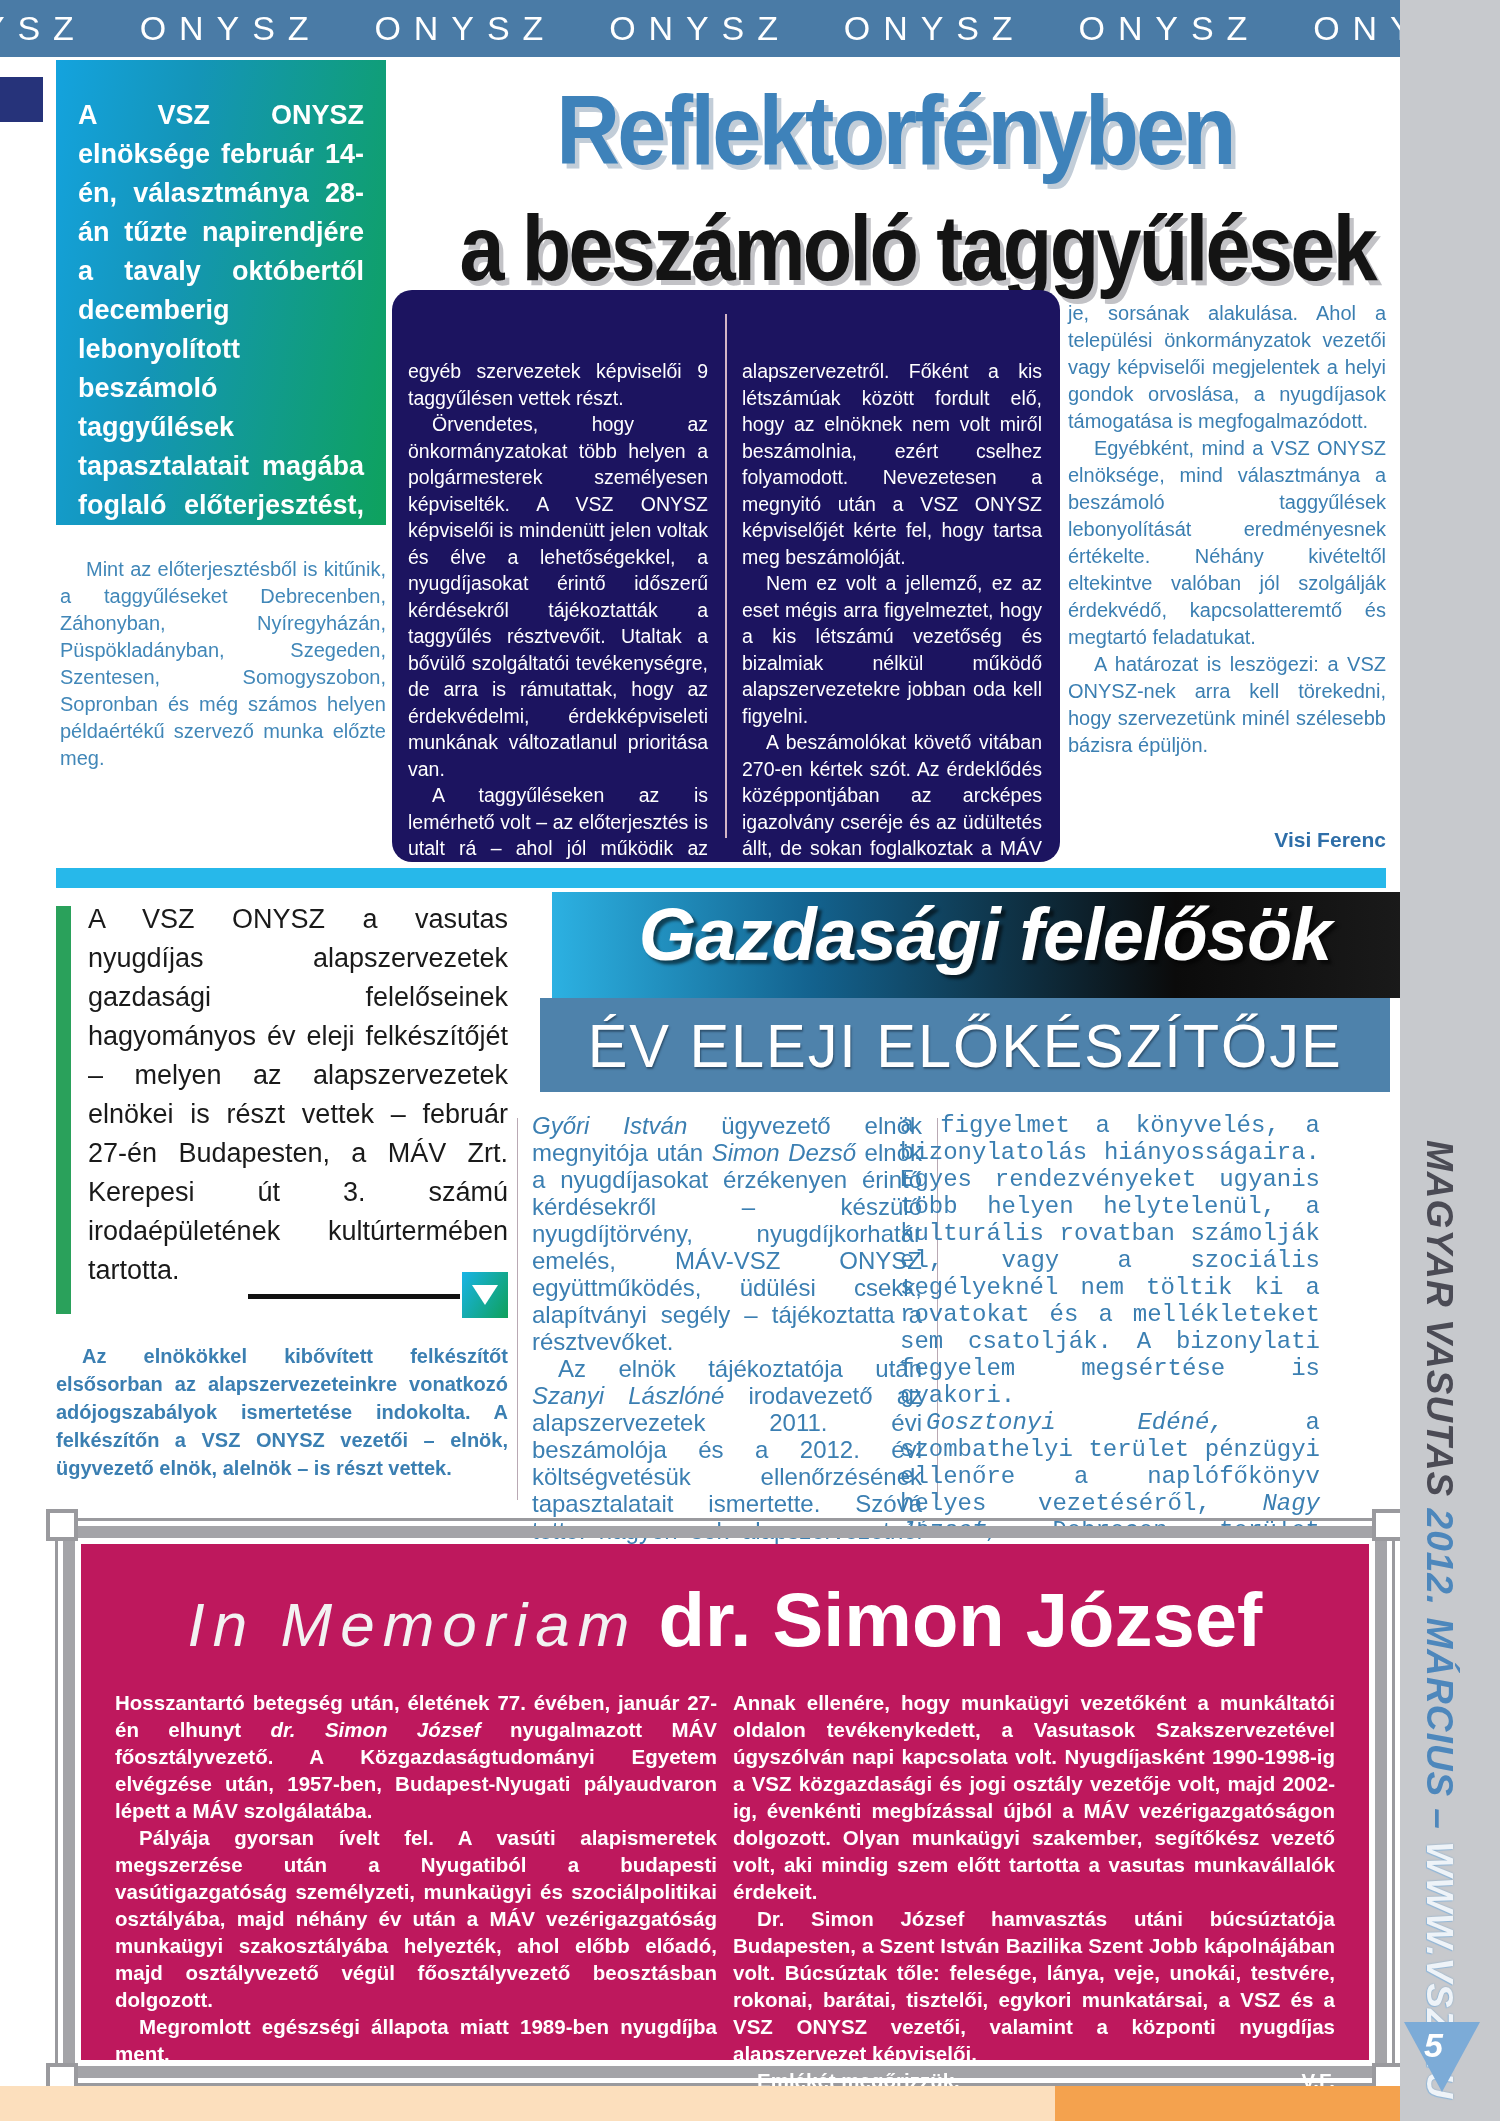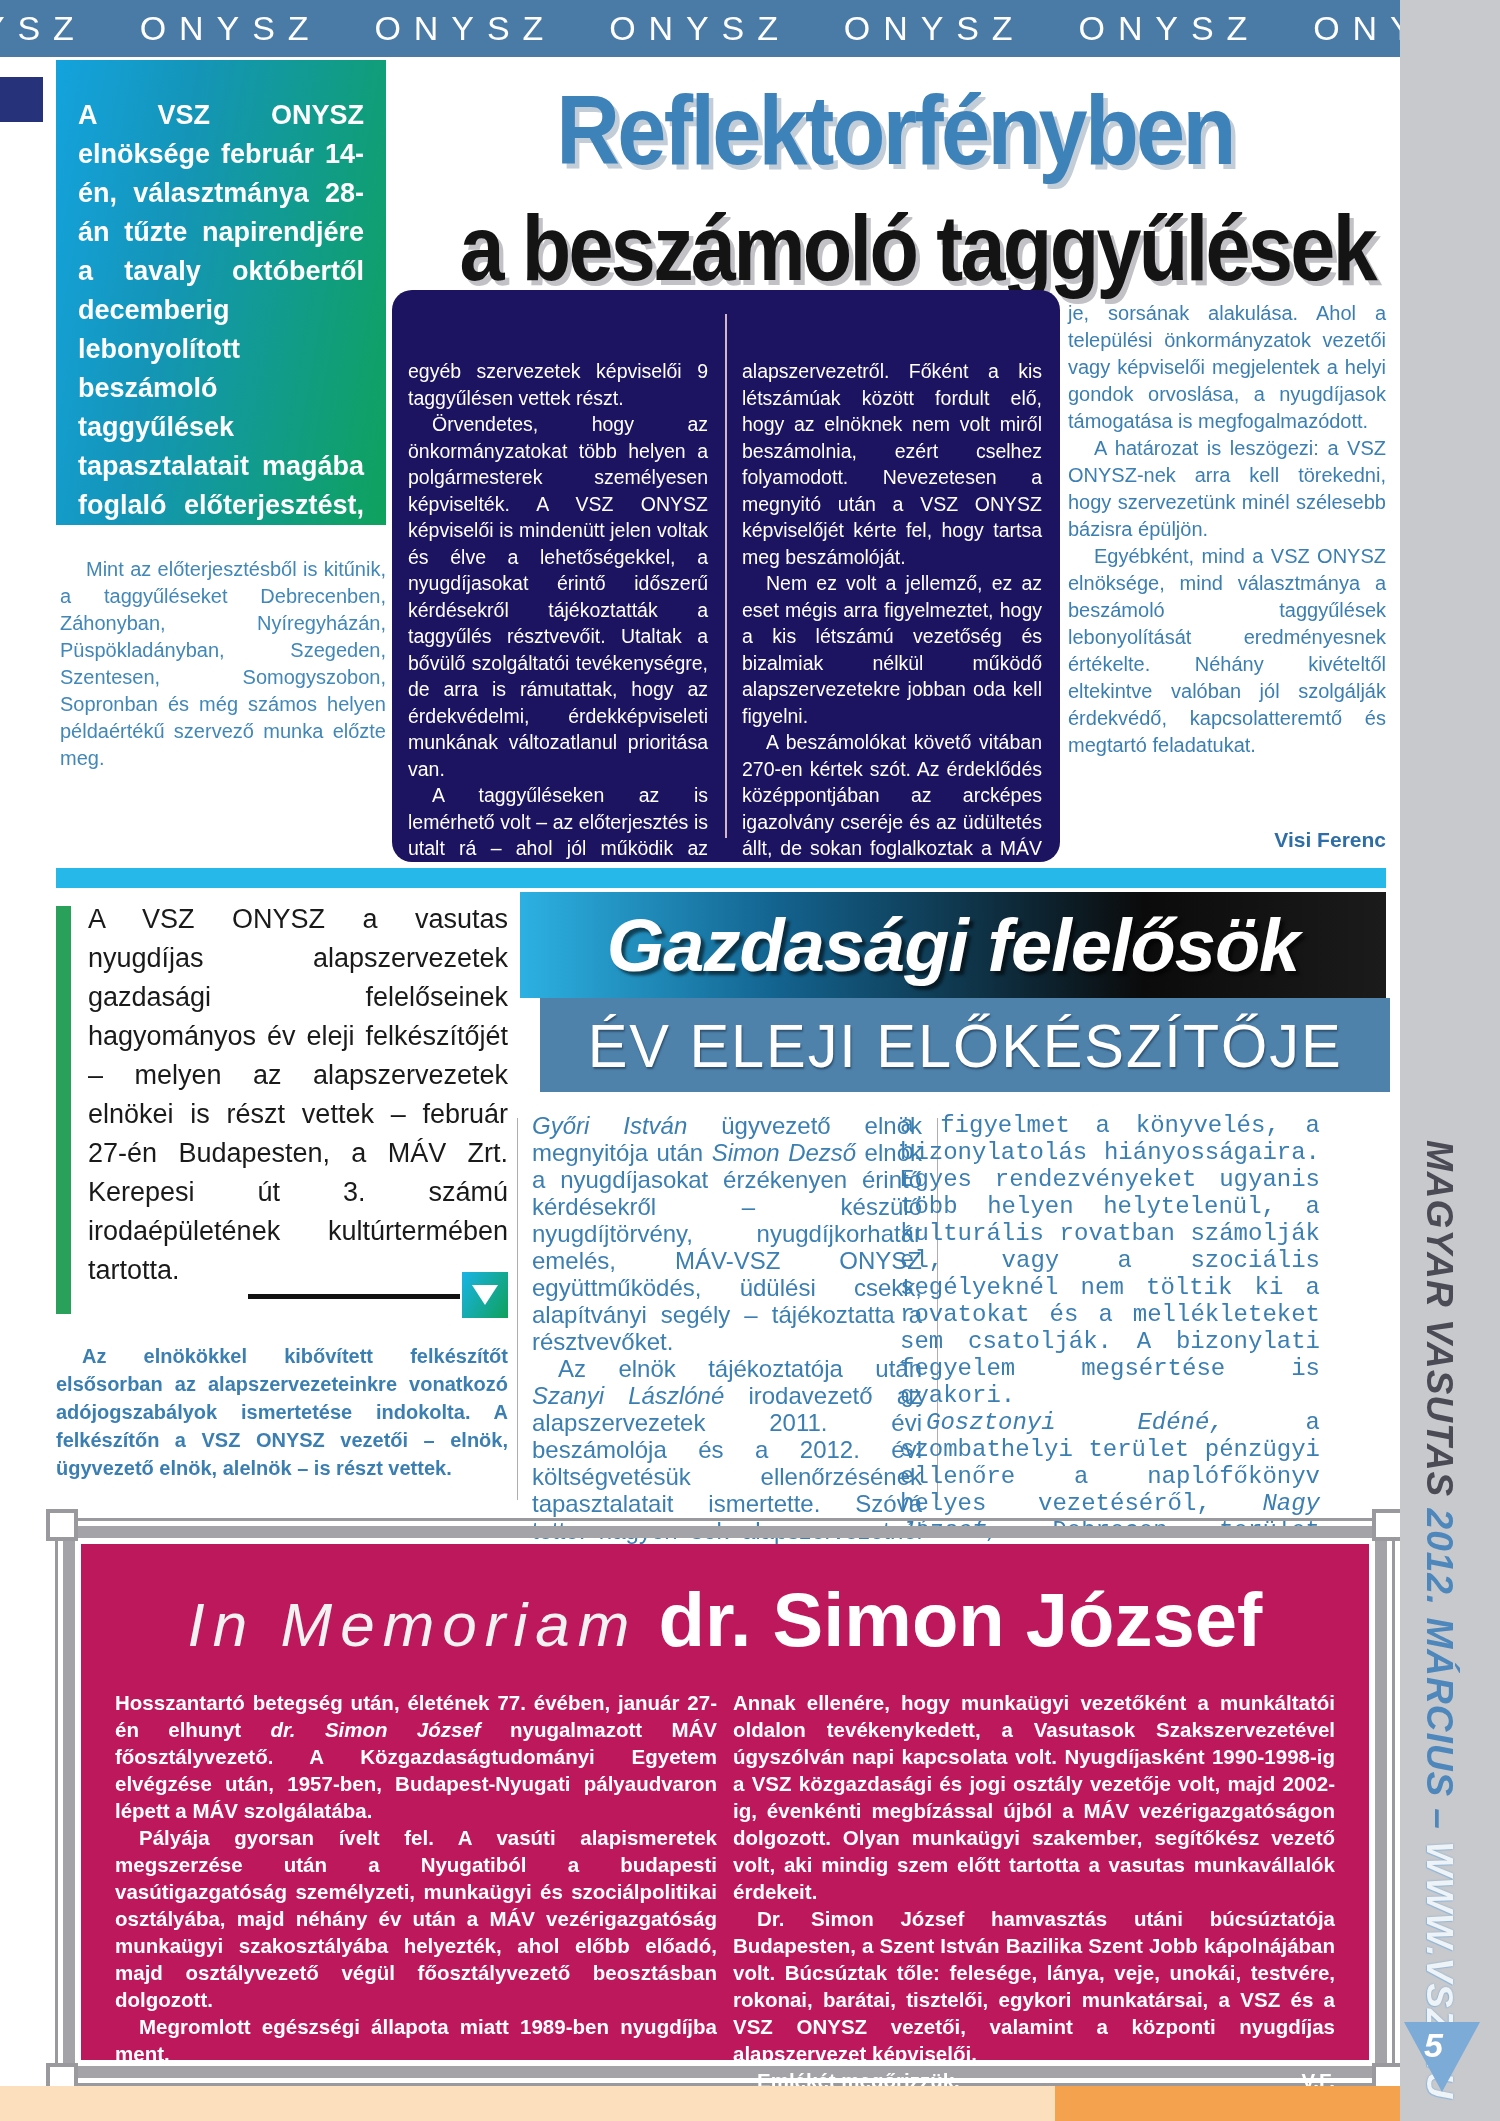--- a/index.html
+++ b/index.html
@@ -68,23 +68,23 @@
   .a2-intro p{margin:0;text-align:justify;text-indent:0;}
   .a2-rule{position:absolute;left:248px;top:1294px;width:212px;height:5px;background:#111111;}
   .tri-box{position:absolute;left:462px;top:1272px;width:46px;height:46px;
            background:linear-gradient(120deg,#19b4e6,#0fa05a);
            display:flex;align-items:center;justify-content:center;}
   .tri-box .tri{width:0;height:0;border-left:13px solid transparent;border-right:13px solid transparent;
                 border-top:20px solid #ffffff;}
   .a2-note{position:absolute;left:56px;top:1342px;width:452px;color:#3b7fb2;font-size:20px;line-height:28px;font-weight:bold;}
   .a2-note p{margin:0;text-align:justify;text-indent:26px;}
 
-  .a2-head1{position:absolute;left:520px;top:892px;width:866px;height:106px;
+  .a2-head1{position:absolute;left:552px;top:892px;width:866px;height:106px;
             background:linear-gradient(to right,#2cb1e2 0%,#13628e 30%,#0b0b0b 72%,#1b1b1b 100%);
-            display:flex;align-items:center;justify-content:center;}
+            display:flex;align-items:flex-start;justify-content:center;}
   .a2-head1 span{color:#ffffff;font-size:74px;font-weight:bold;font-style:italic;letter-spacing:-1px;
                  text-shadow:4px 4px 3px rgba(0,0,0,.55);white-space:nowrap;}
   .a2-head2{position:absolute;left:540px;top:998px;width:850px;height:94px;background:#4e82ab;
             display:flex;align-items:center;justify-content:center;}
   .a2-head2 span{color:#ffffff;font-size:62px;font-weight:500;letter-spacing:2px;
                  text-shadow:1px 2px 2px rgba(20,40,60,.55);transform:scaleX(.96);white-space:nowrap;}
 
   .vsep{position:absolute;width:1px;background:#b9a9b4;top:1118px;height:382px;}
   .vsep.s1{left:517px;} .vsep.s2{left:937px;}
   .a2-col{color:#3b7fb2;font-size:24px;line-height:27px;position:absolute;top:1112px;}
@@ -144,22 +144,22 @@
     <div class="navy-col cont">
         <p class="first">alapszervezetről. Főként a kis létszámúak között fordult elő, hogy az elnöknek nem volt miről beszámolnia, ezért cselhez folyamodott. Nevezetesen a megnyitó után a VSZ ONYSZ képviselőjét kérte fel, hogy tartsa meg beszámolóját.</p>
         <p>Nem ez volt a jellemző, ez az eset mégis arra figyelmeztet, hogy a kis létszámú vezetőség és bizalmiak nélkül működő alapszervezetekre jobban oda kell figyelni.</p>
         <p>A beszámolókat követő vitában 270-en kértek szót. Az érdeklődés középpontjában az arcképes igazolvány cseréje és az üdültetés állt, de sokan foglalkoztak a MÁV helyzetével is.</p>
         <p>A nyugdíjasokat is élénken foglalkoztatja volt munkahelyük jövő-</p>
       </div>
   </div>
 
   <div class="body-col a1-right cont">
       <p class="first">je, sorsának alakulása. Ahol a települési önkormányzatok vezetői vagy képviselői megjelentek a helyi gondok orvoslása, a nyugdíjasok támogatása is megfogalmazódott.</p>
+      <p>Egyébként, mind a VSZ ONYSZ elnöksége, mind választmánya a beszámoló taggyűlések lebonyolítását eredményesnek értékelte. Néhány kivételtől eltekintve valóban jól szolgálják érdekvédő, kapcsolatteremtő és megtartó feladatukat.</p>
       <p>A határozat is leszögezi: a VSZ ONYSZ-nek arra kell törekedni, hogy szervezetünk minél szélesebb bázisra épüljön.</p>
-      <p>Egyébként, mind a VSZ ONYSZ elnöksége, mind választmánya a beszámoló taggyűlések lebonyolítását eredményesnek értékelte. Néhány kivételtől eltekintve valóban jól szolgálják érdekvédő, kapcsolatteremtő és megtartó feladatukat.</p>
     </div>
   <p class="a1-byline">Visi Ferenc</p>
 
   <div class="cyan-bar"></div>
 
   <div class="green-bar"></div>
   <div class="a2-intro">
       <p class="first">A VSZ ONYSZ a vasutas nyugdíjas alapszervezetek gazdasági felelőseinek hagyományos év eleji felkészítőjét – melyen az alapszervezetek elnökei is részt vettek – február 27-én Budapesten, a MÁV Zrt. Kerepesi út 3. számú irodaépületének kultúrtermében tartotta.</p>
     </div>
   <div class="a2-rule"></div>

